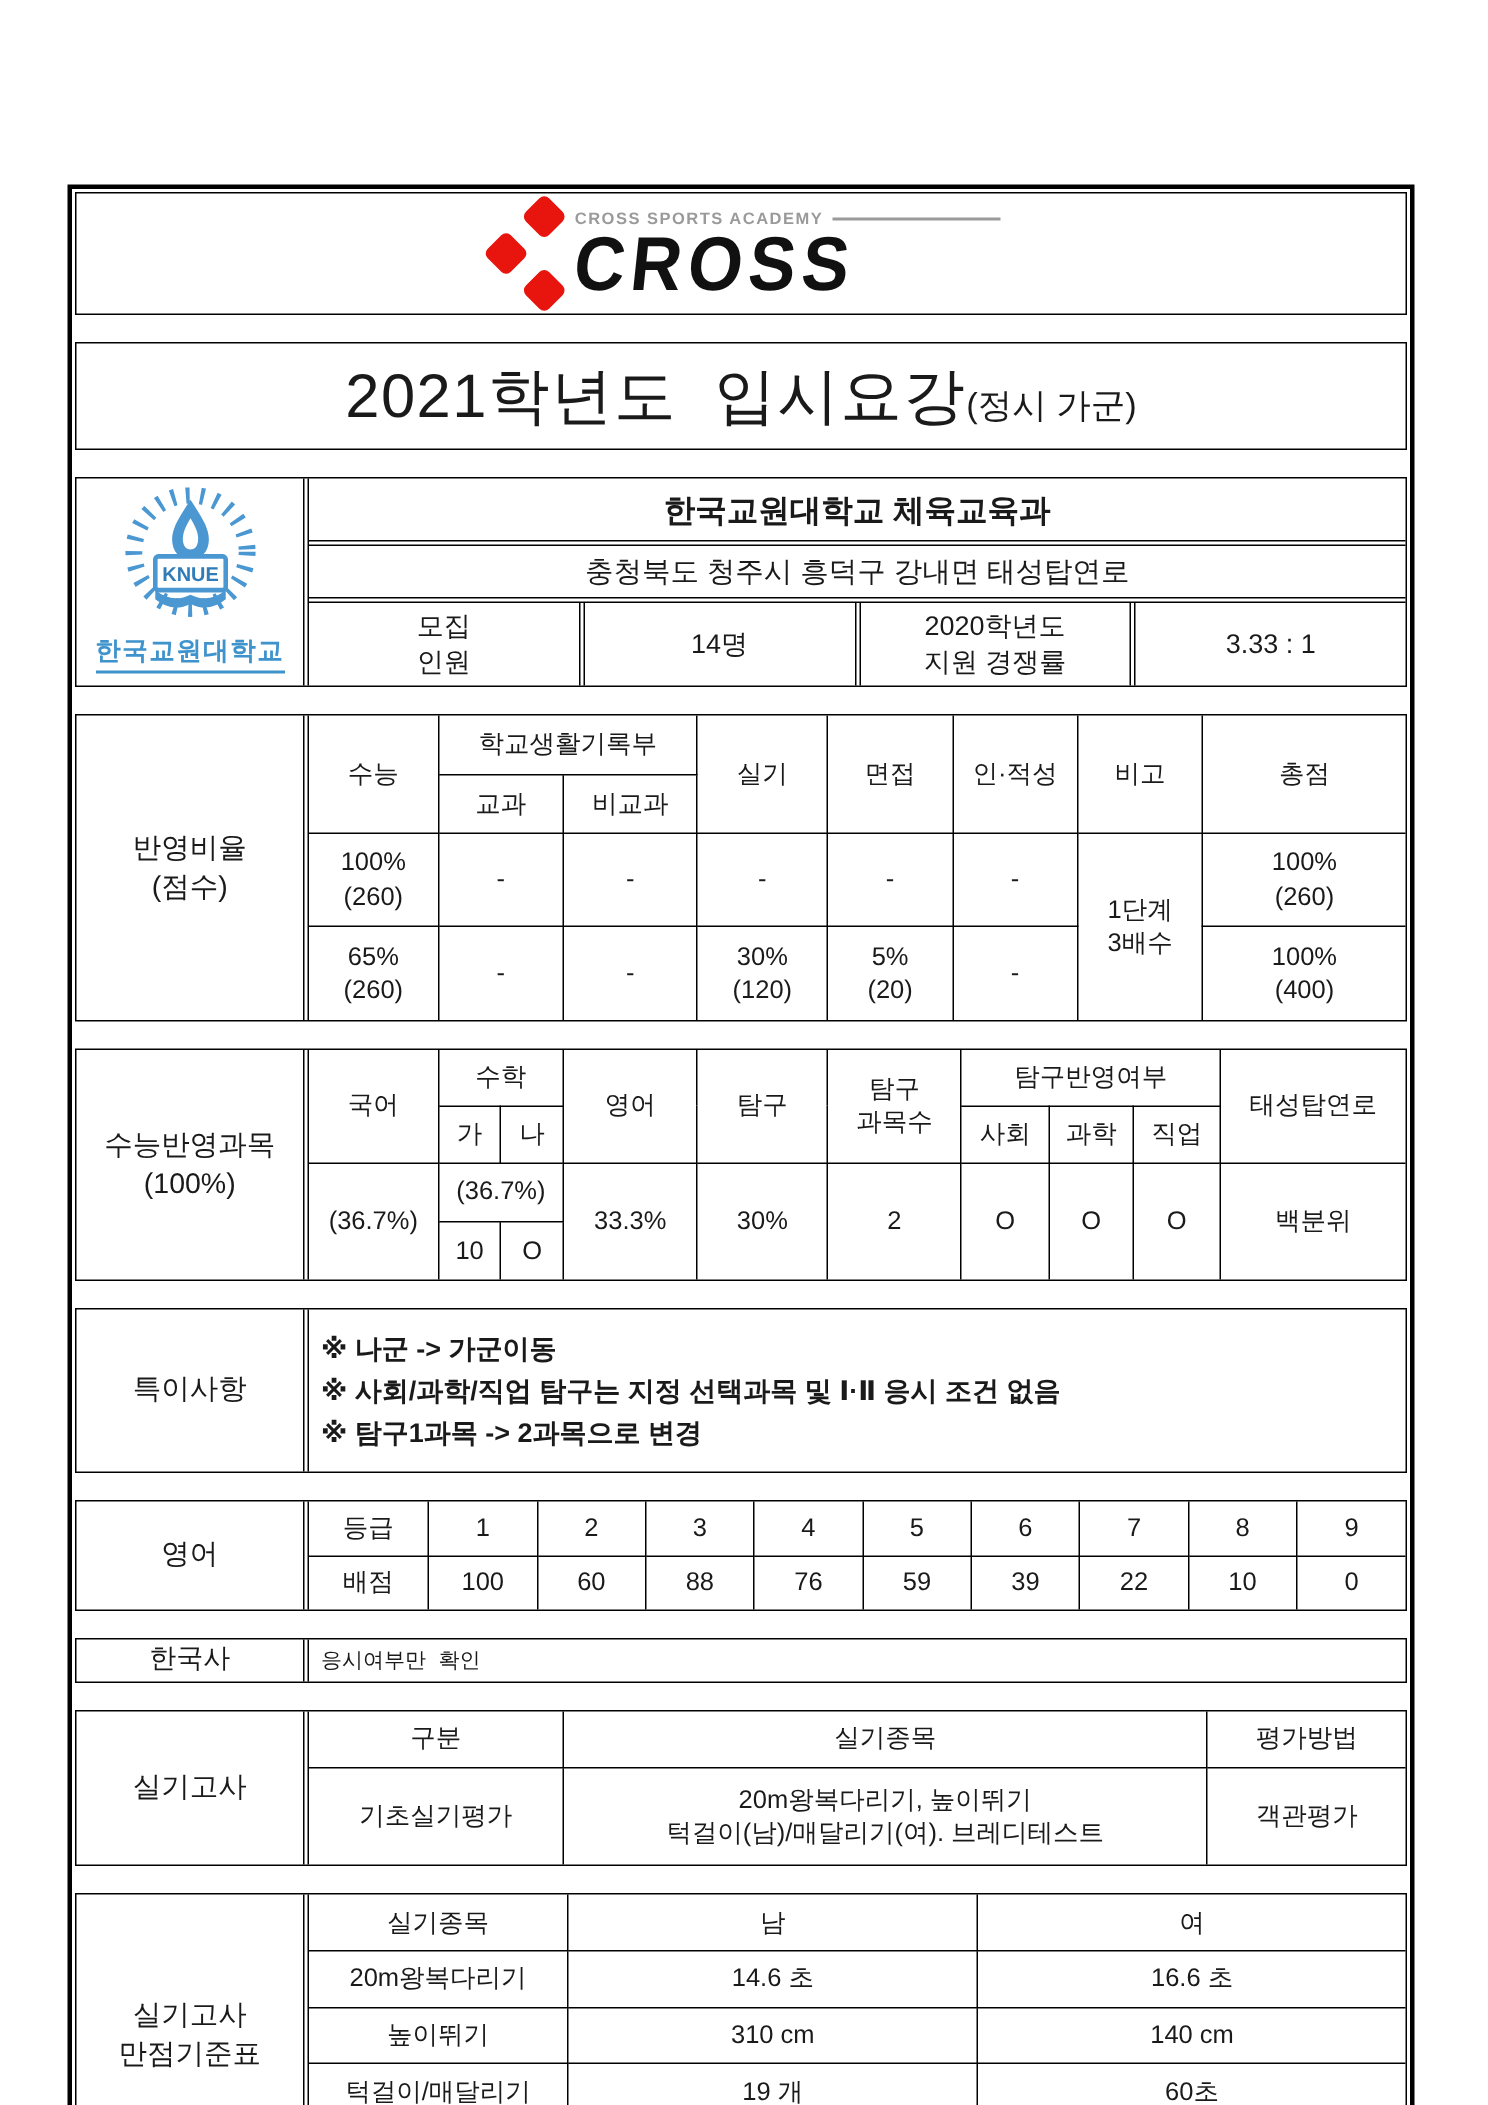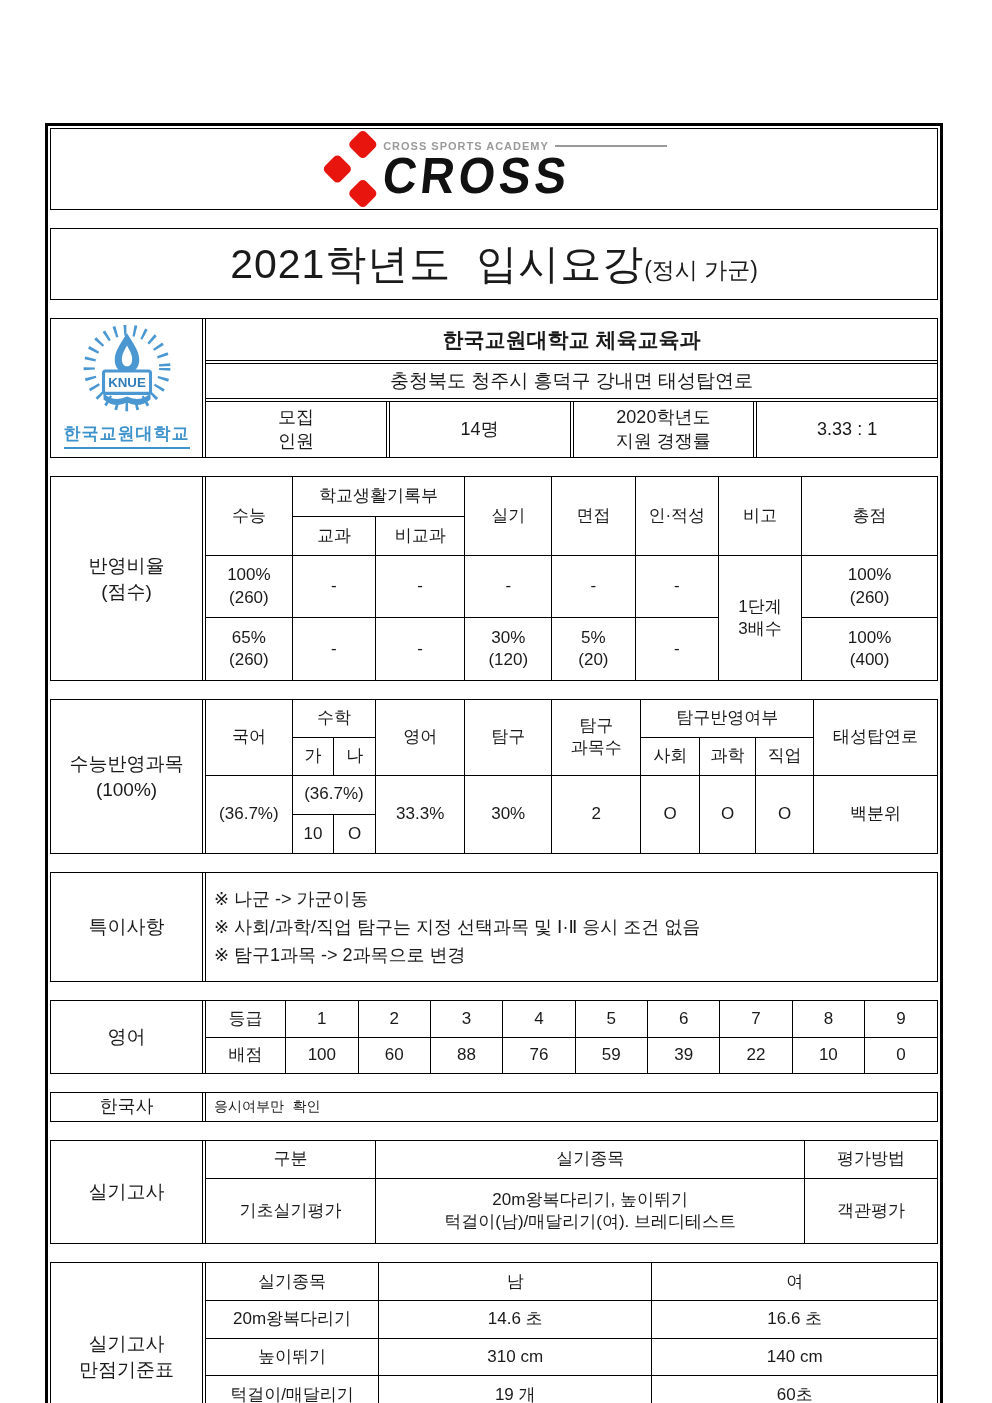--- a/index.html
+++ b/index.html
@@ -54,21 +54,21 @@
   .u-cell-b { border-right: 1px solid #000; }
   
   .sec-ratio { height: 205px; }
   .sec-subjects { height: 155px; }
   .sec-notes { height: 110px; }
   .sec-english { height: 74px; }
   .sec-history { height: 30px; font-family: Liberation Mono, monospace; }
   .sec-practical { height: 104px; }
   .sec-standards { height: 190px; }
   .notes-body { flex: 1; display: flex; flex-direction: column; justify-content: center; padding-left: 8px; gap: 4px; }
-  .note-line { font-size: 18px; text-align: left; }
+  .note-line { font-size: 18px; text-align: left; font-weight: bold; }
   .plain-body { flex: 1; display: flex; align-items: center; padding-left: 8px; font-size: 14px; }
 </style>
 </head>
 <body>
 
 <div class="doc">
 
   <div class="section sec-logo">
     <div class="cross-logo">
       <svg width="60" height="82" viewBox="0 0 66 90">

